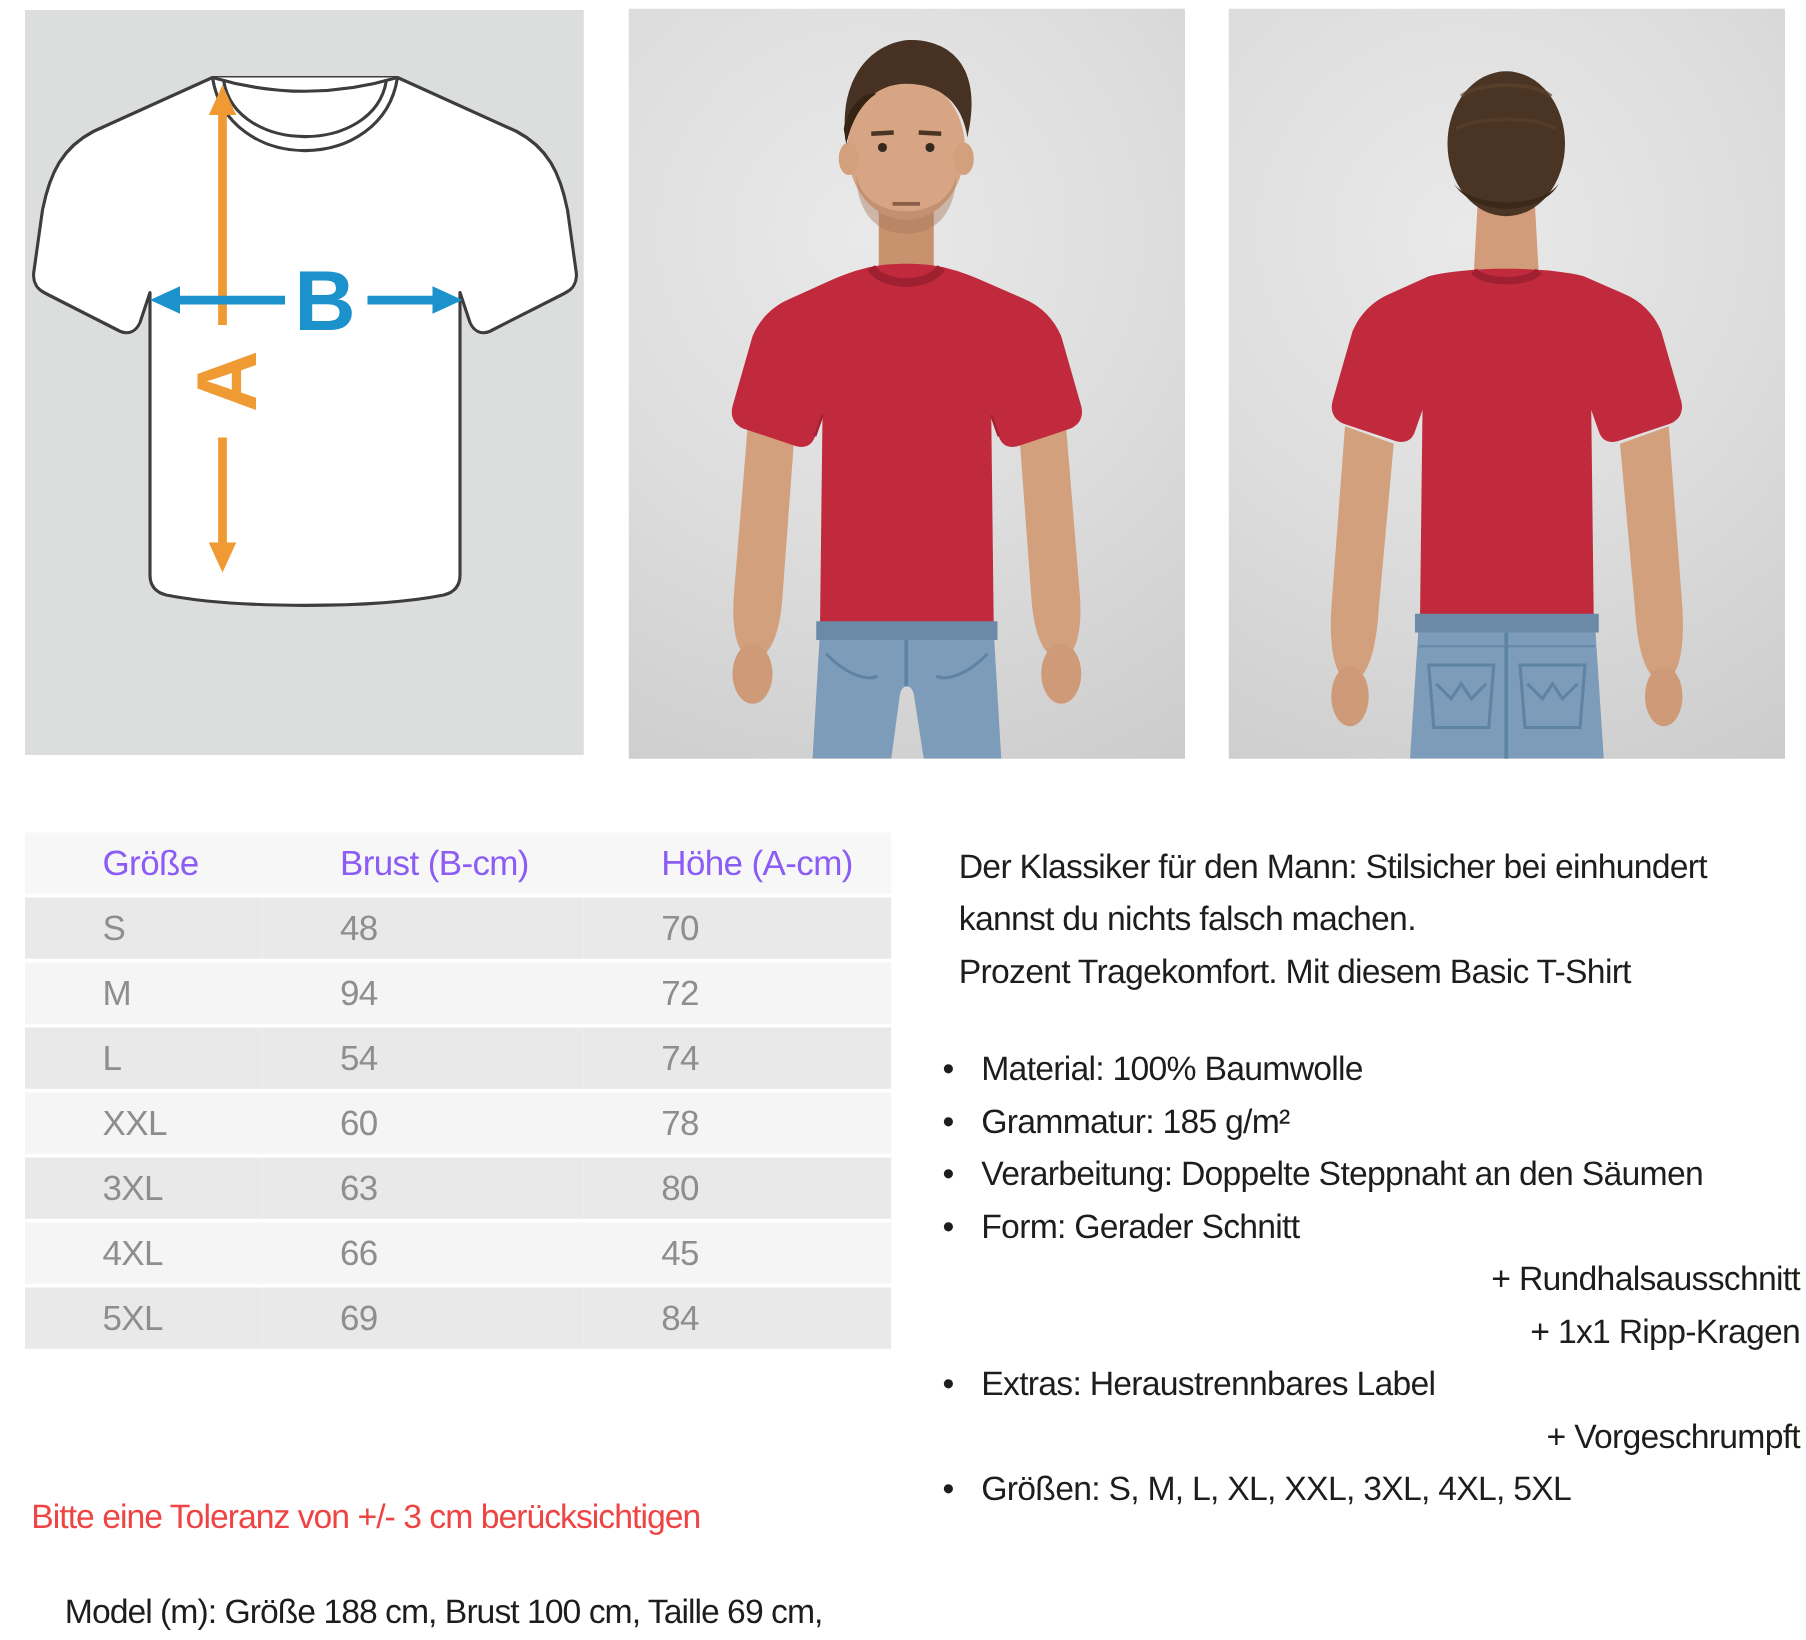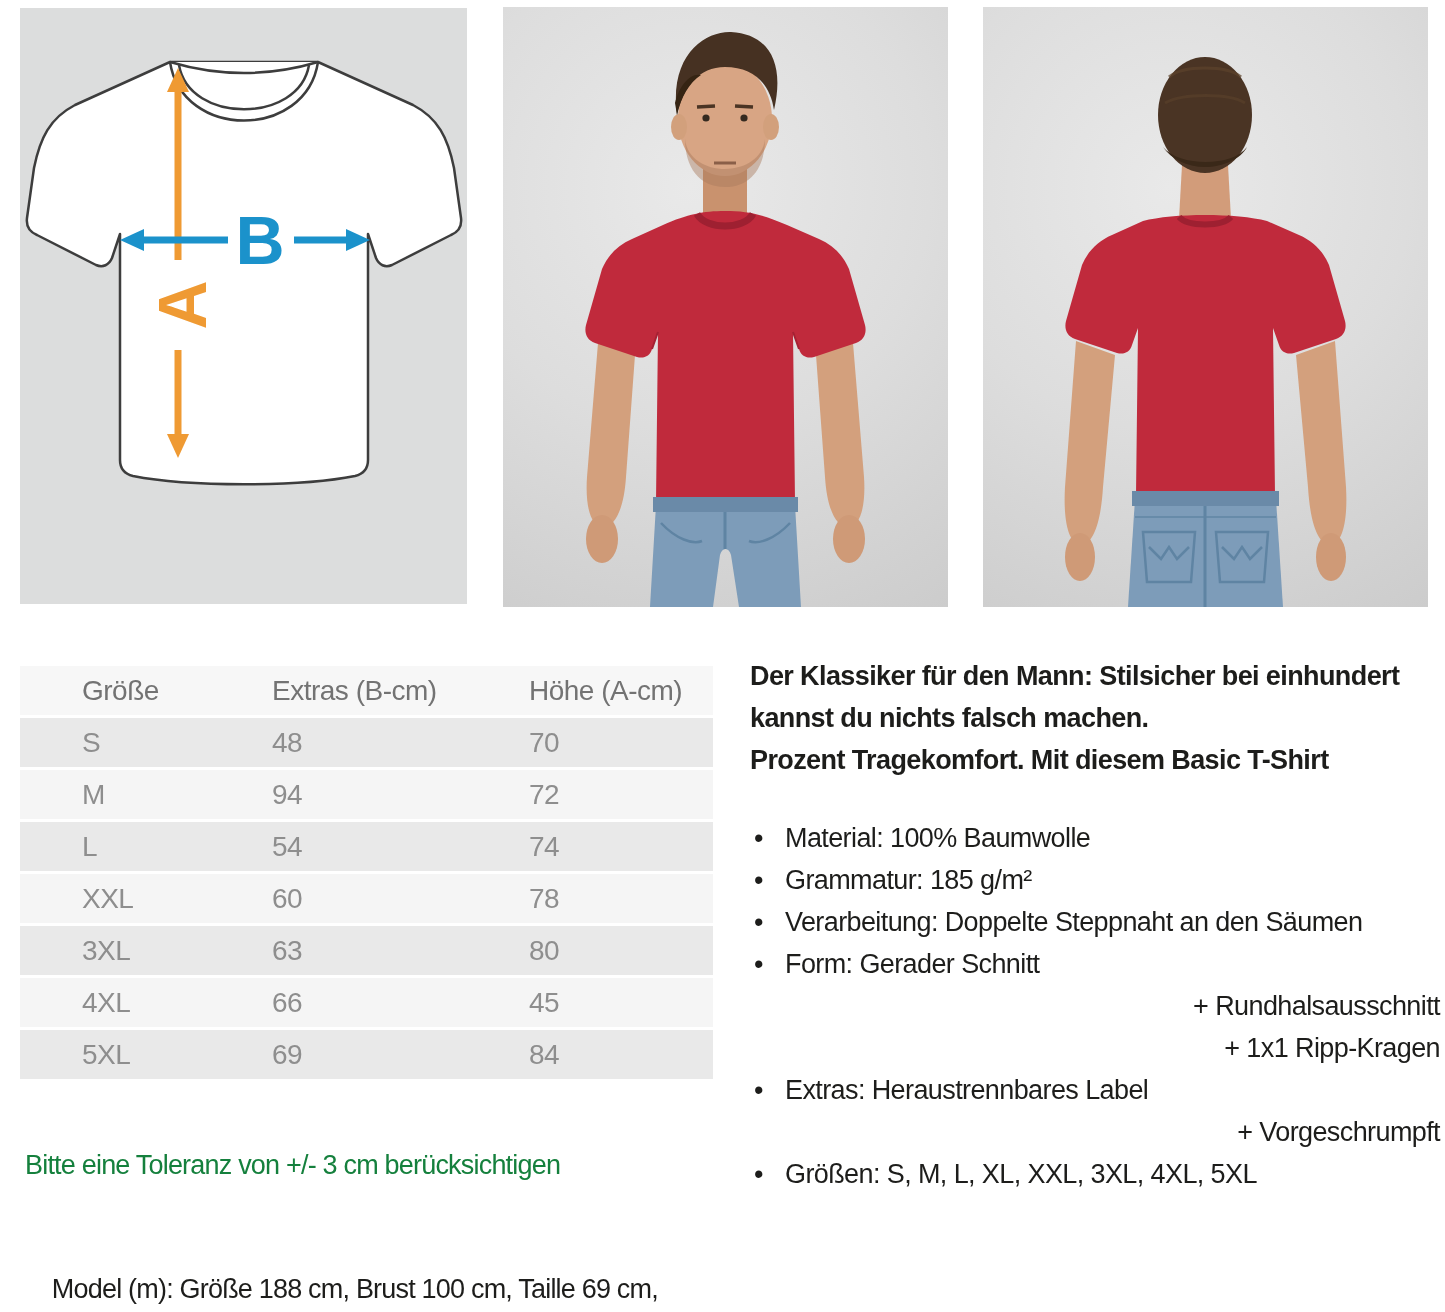--- a/index.html
+++ b/index.html
@@ -13,36 +13,36 @@
   .photo-back{left:983px;top:7px;width:445px;height:600px;}
   .photo-front,.photo-back{background:radial-gradient(120% 90% at 42% 30%, #e9e9e9 0%, #dddddd 45%, #c9c9c9 100%);}
   .panel svg{display:block;width:100%;height:100%;}
 
   
   table.size-table{position:absolute;left:20px;top:663px;width:693px;
     border-collapse:separate;border-spacing:0 3px;table-layout:fixed;}
   table.size-table th, table.size-table td{
     height:49px;vertical-align:middle;text-align:left;padding:0 0 0 62px;
     font-size:28px;font-weight:normal;letter-spacing:-0.5px;}
-  table.size-table th{background:#f7f7f7;color:#737373;}
+  table.size-table th{background:#f7f7f7;color:#8b5cf6;}
   table.size-table td{color:#8e8e8e;}
   table.size-table tbody tr:nth-child(odd) td{background:#e9e9e9;}
   table.size-table tbody tr:nth-child(even) td{background:#f5f5f5;}
 
   
-  .tolerance{position:absolute;left:25px;top:1150px;font-size:27px;letter-spacing:-0.8px;color:#15803d;}
+  .tolerance{position:absolute;left:25px;top:1198px;font-size:27px;letter-spacing:-0.8px;color:#ef4444;}
   .model-info{position:absolute;left:25px;top:1222px;width:700px;font-size:27px;
     letter-spacing:-0.8px;line-height:45px;color:#1d1d1b;}
   .model-info .bold{font-weight:normal;}
   .pre{white-space:pre-wrap;}
 
   
   .description{position:absolute;left:750px;top:655px;width:690px;font-size:27px;
     letter-spacing:-0.6px;line-height:42px;color:#1d1d1b;}
-  .description .intro{margin:0;font-weight:bold;}
+  .description .intro{margin:17px;}
   .description .intro .line{display:block;white-space:nowrap;}
   ul.features{list-style:none;margin:36px 0 2px 0;padding:0;}
   ul.features li{position:relative;padding-left:35px;white-space:nowrap;}
   ul.features li.bullet::before{content:"\2022";position:absolute;left:4px;top:0;
     color:#1d1d1b;font-size:27px;}
   ul.features li.indent{padding-left:107px;text-align:right;}
 </style>
 </head>
 <body>
 
@@ -161,21 +161,21 @@
 
   <table class="size-table">
     <colgroup>
         <col style="width:190px">
         <col style="width:257px">
         <col style="width:246px">
       </colgroup>
     <thead>
       <tr>
         <th>Größe</th>
-        <th>Extras (B-cm)</th>
+        <th>Brust (B-cm)</th>
         <th>Höhe (A-cm)</th>
       </tr>
     </thead>
     <tbody>
       <tr>
         <td>S</td>
         <td>48</td>
         <td>70</td>
       </tr>
       <tr>

